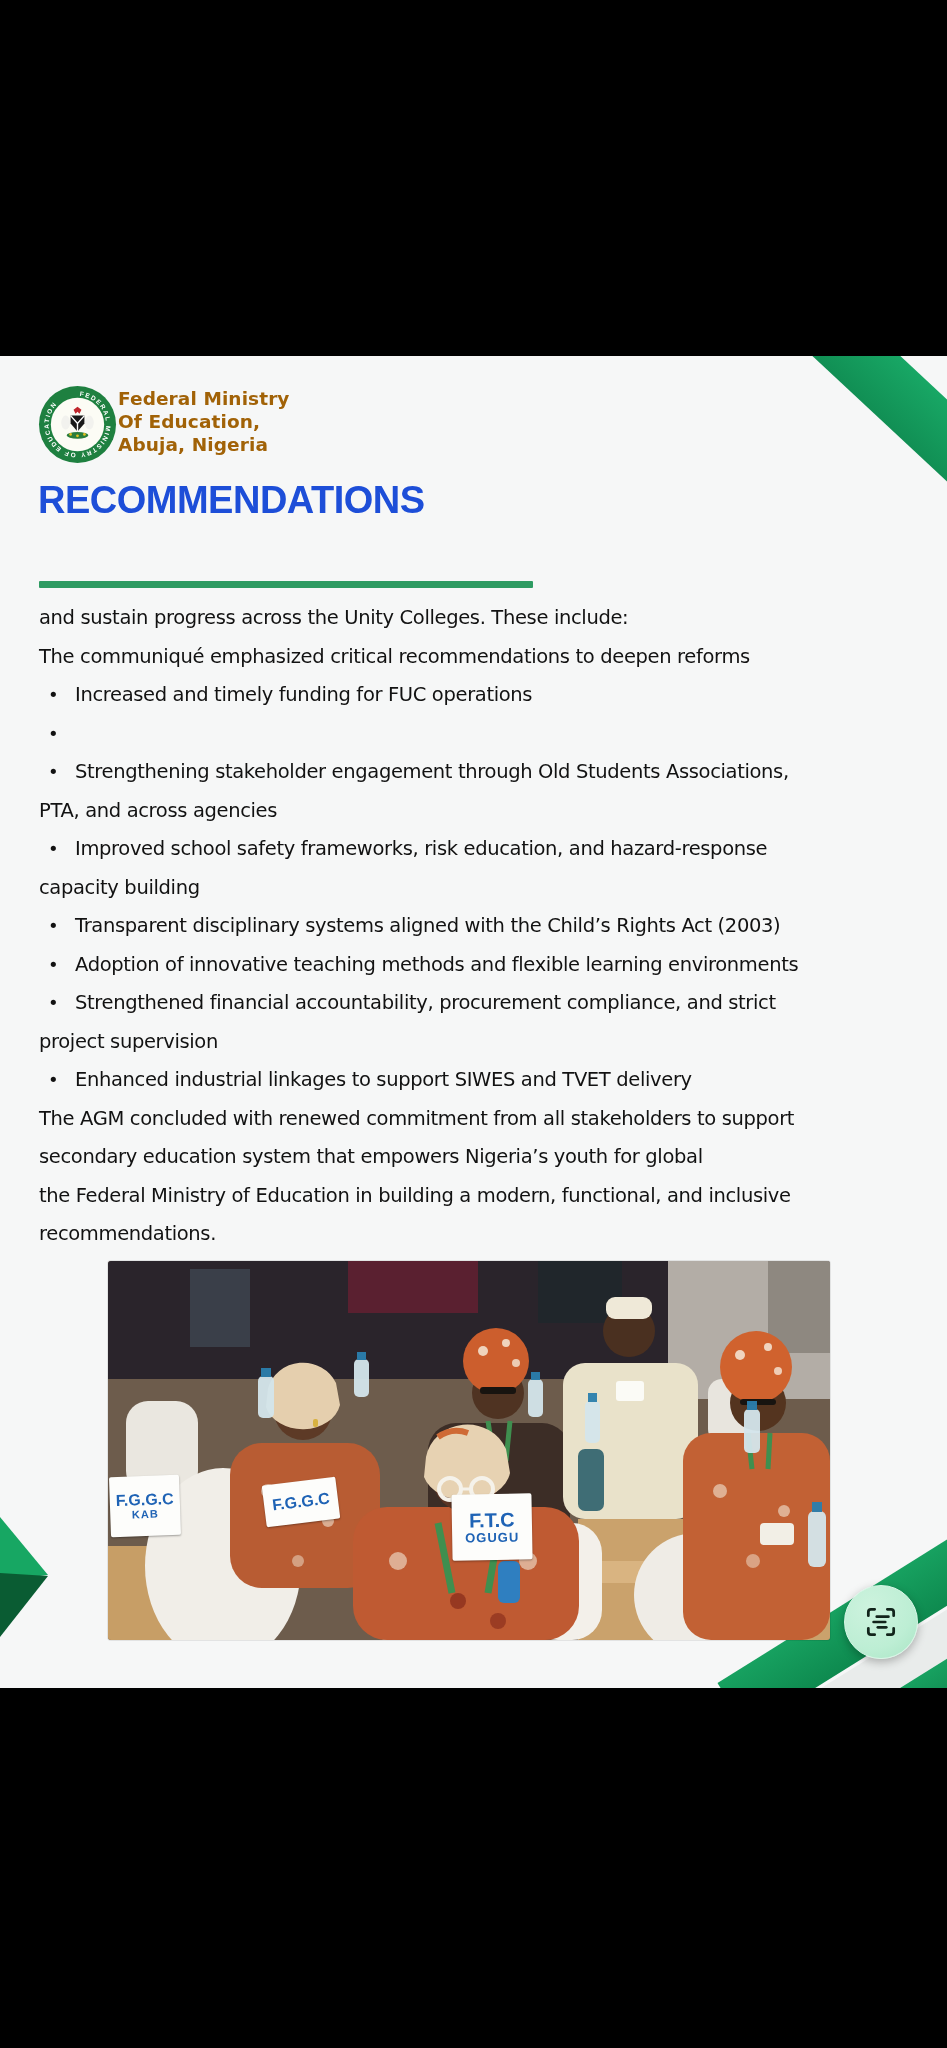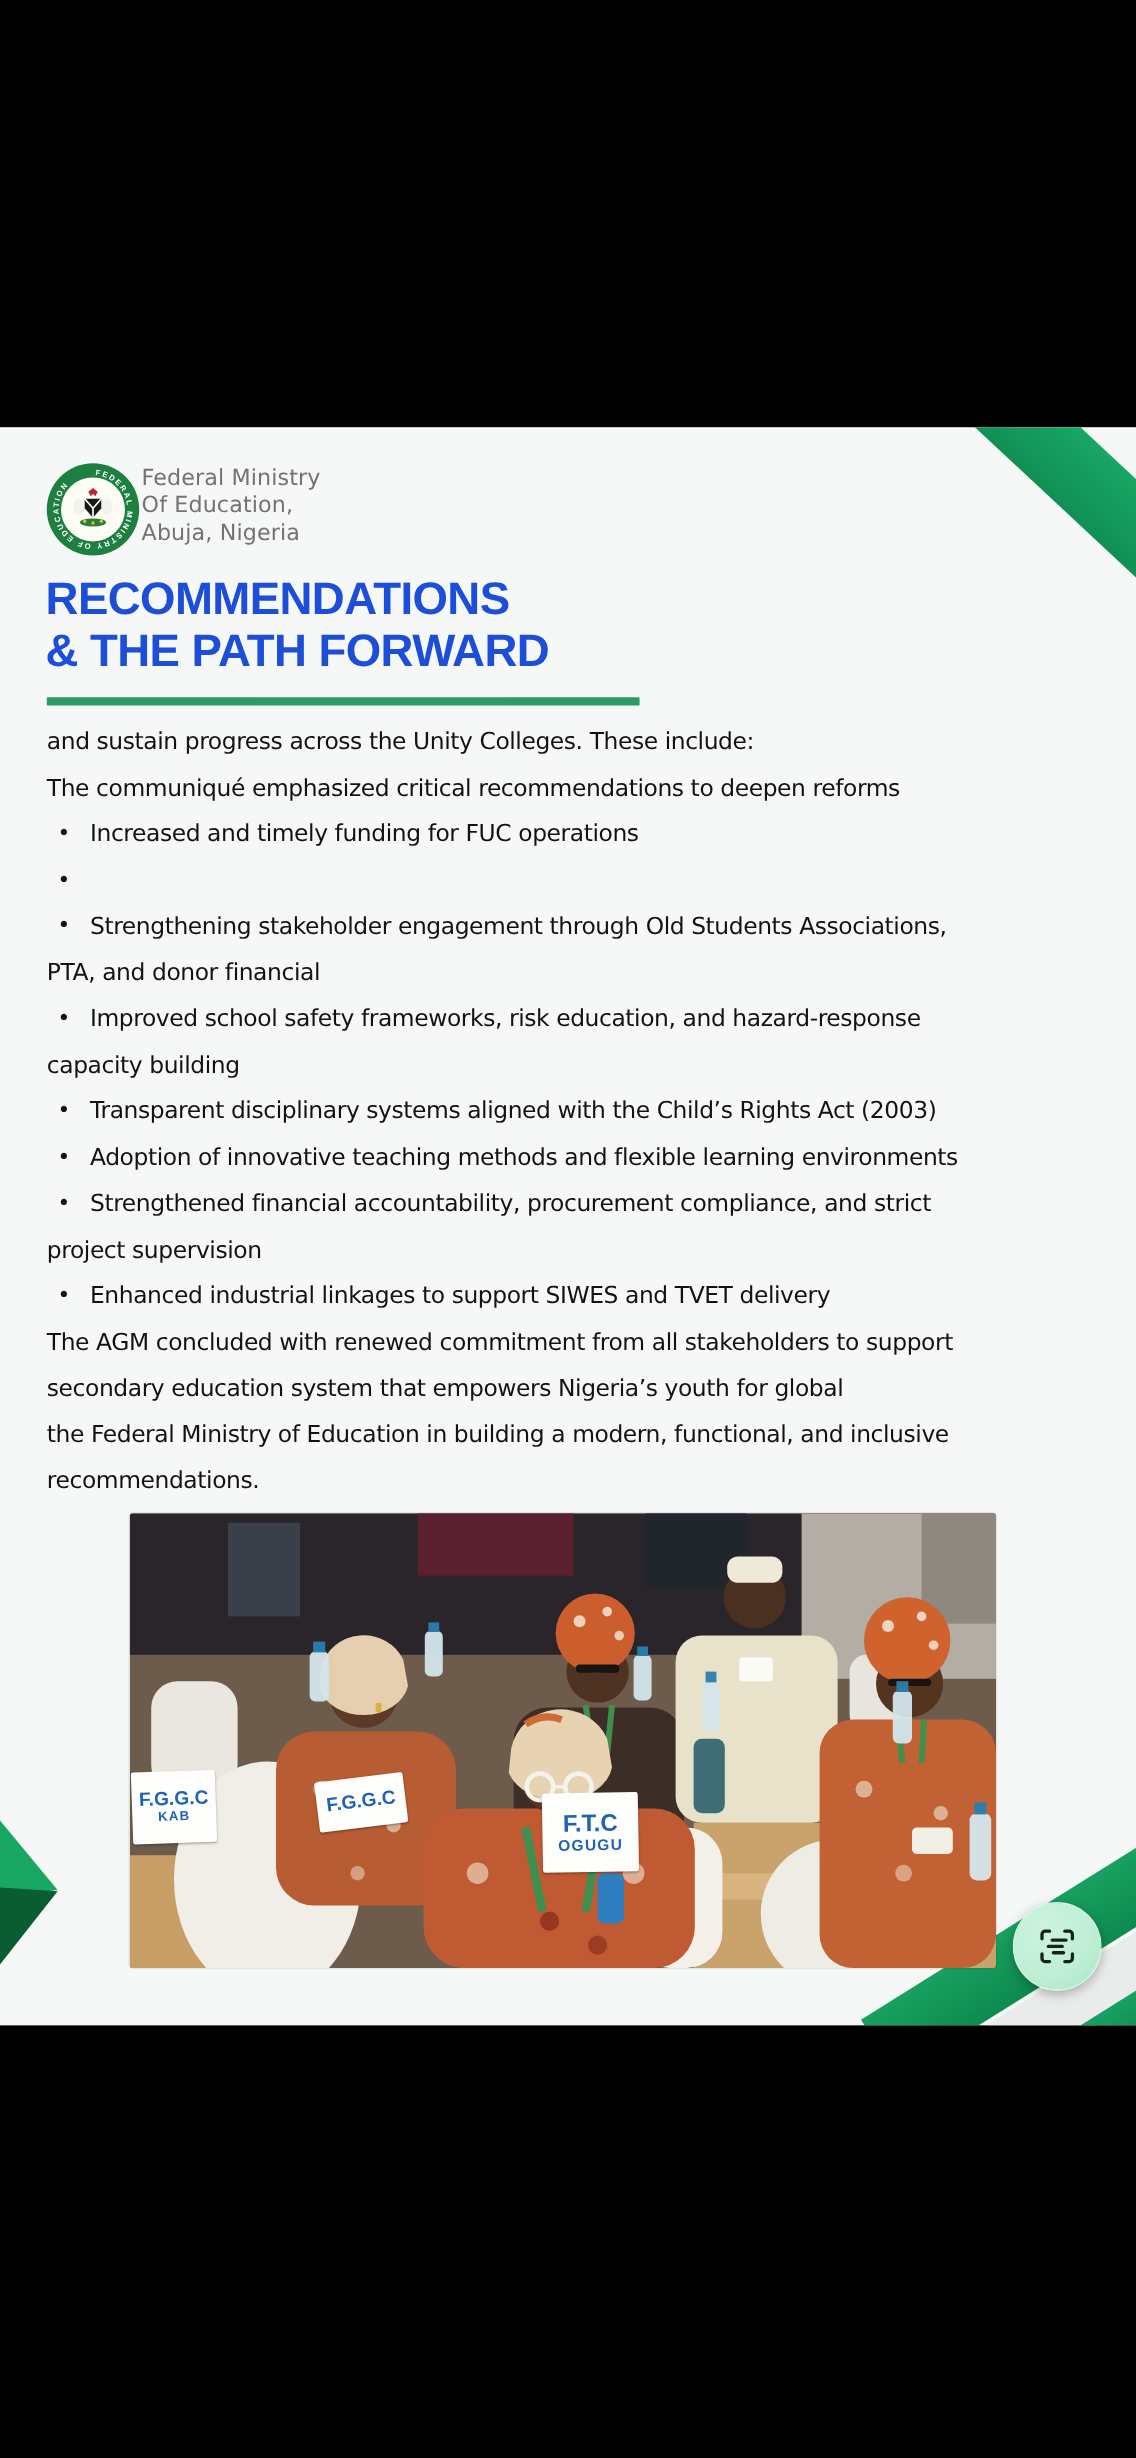--- a/index.html
+++ b/index.html
@@ -22,21 +22,21 @@
     background:linear-gradient(180deg,#18a765 0%,#118f54 100%);}
   .ribbon-br-1{left:708px;top:1238px;width:320px;height:56px;transform:rotate(-32deg);
     background:linear-gradient(180deg,#17a160 0%,#0e8a4f 100%);}
   .ribbon-br-2{left:737px;top:1289px;width:320px;height:48px;transform:rotate(-32deg);background:#e9eceb;}
   .ribbon-br-3{left:765px;top:1322px;width:320px;height:62px;transform:rotate(-32deg);
     background:linear-gradient(180deg,#17a160 0%,#0d7c47 100%);}
   .ribbon-bl{position:absolute;left:0;top:1157px;width:50px;height:125px;}
 
   
   .logo{position:absolute;left:38px;top:29px;width:79px;height:79px;}
-  .org{position:absolute;left:118px;top:31px;color:#737373;font-size:18.5px;line-height:23px;font-weight:400;letter-spacing:0.1px;}
+  .org{position:absolute;left:118px;top:31px;color:#a16207;font-size:18.5px;line-height:23px;font-weight:700;letter-spacing:0.1px;}
 
   
   .title{position:absolute;left:38px;top:123px;color:#1d4ed8;
     font-family:"Liberation Sans", sans-serif;font-weight:700;
     font-size:38px;line-height:43px;letter-spacing:-0.5px;}
   .underline{position:absolute;left:39px;top:225px;width:494px;height:7px;background:#2e9b62;border-radius:1px;}
 
   
   .body-text{position:absolute;left:39px;top:243px;width:890px;color:#121212;
     font-size:19.5px;line-height:38.5px;letter-spacing:-0.35px;font-weight:400;}
@@ -104,31 +104,30 @@
     </g>
   </svg>
   <div class="org">
     <div>Federal Ministry</div>
     <div>Of Education,</div>
     <div>Abuja, Nigeria</div>
   </div>
 
   <div class="title">
     <div>RECOMMENDATIONS</div>
-    <div>&amp; THE PATH FORWARD</div>
   </div>
   <div class="underline"></div>
 
   <div class="body-text">
       <div class="body-line"><span>and sustain progress across the Unity Colleges. These include:</span></div>
       <div class="body-line"><span>The communiqué emphasized critical recommendations to deepen reforms</span></div>
       <div class="body-line bullet"><span class="dot">•</span><span>Increased and timely funding for FUC operations</span></div>
       <div class="body-line bullet"><span class="dot">•</span></div>
       <div class="body-line bullet"><span class="dot">•</span><span>Strengthening stakeholder engagement through Old Students Associations,</span></div>
-      <div class="body-line"><span>PTA, and donor financial</span></div>
+      <div class="body-line"><span>PTA, and across agencies</span></div>
       <div class="body-line bullet"><span class="dot">•</span><span>Improved school safety frameworks, risk education, and hazard-response</span></div>
       <div class="body-line"><span>capacity building</span></div>
       <div class="body-line bullet"><span class="dot">•</span><span>Transparent disciplinary systems aligned with the Child’s Rights Act (2003)</span></div>
       <div class="body-line bullet"><span class="dot">•</span><span>Adoption of innovative teaching methods and flexible learning environments</span></div>
       <div class="body-line bullet"><span class="dot">•</span><span>Strengthened financial accountability, procurement compliance, and strict</span></div>
       <div class="body-line"><span>project supervision</span></div>
       <div class="body-line bullet"><span class="dot">•</span><span>Enhanced industrial linkages to support SIWES and TVET delivery</span></div>
       <div class="body-line"><span>The AGM concluded with renewed commitment from all stakeholders to support</span></div>
       <div class="body-line"><span>secondary education system that empowers Nigeria’s youth for global</span></div>
       <div class="body-line"><span>the Federal Ministry of Education in building a modern, functional, and inclusive</span></div>

